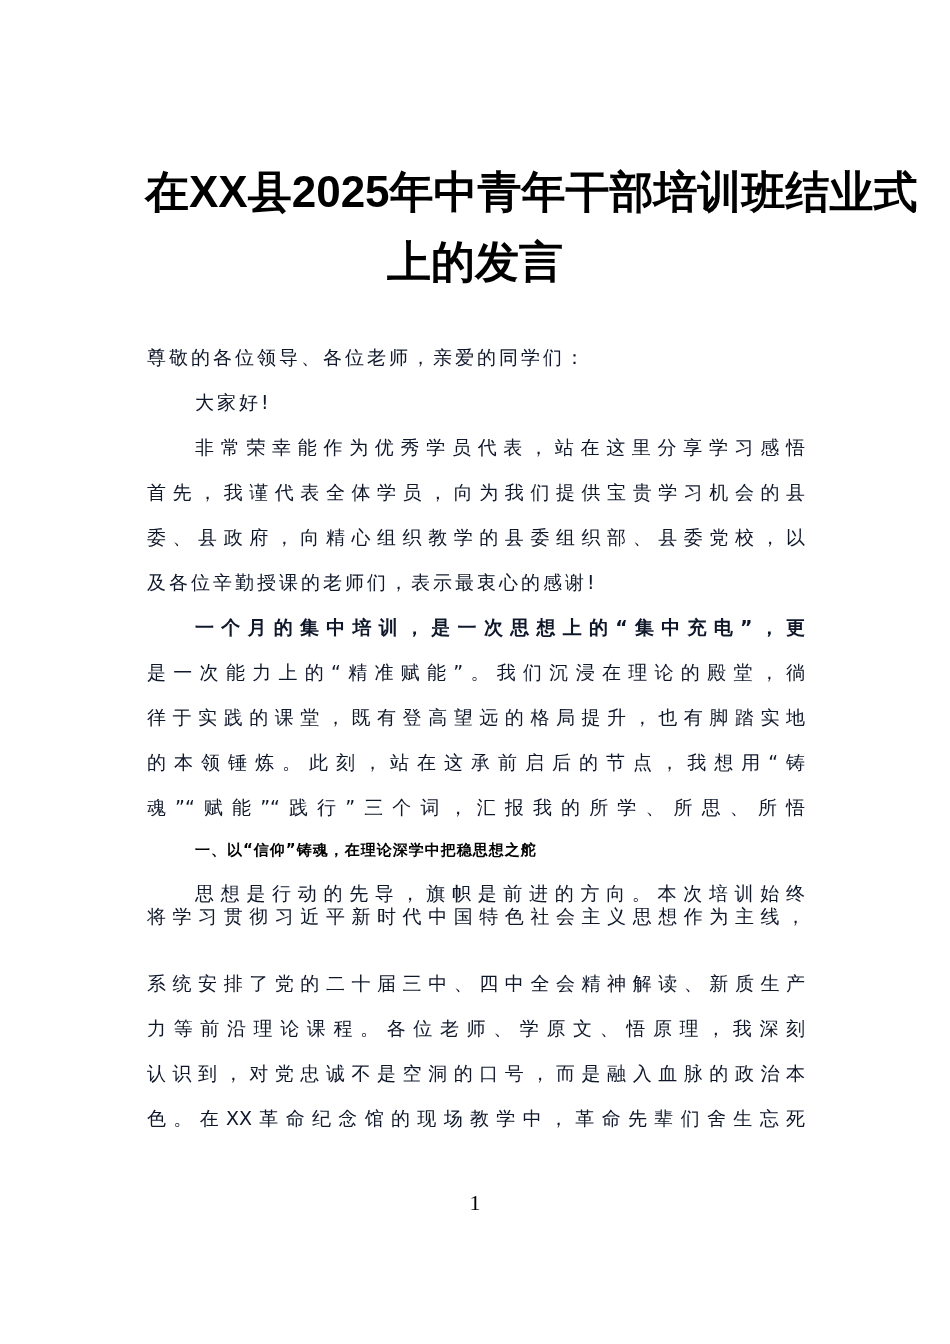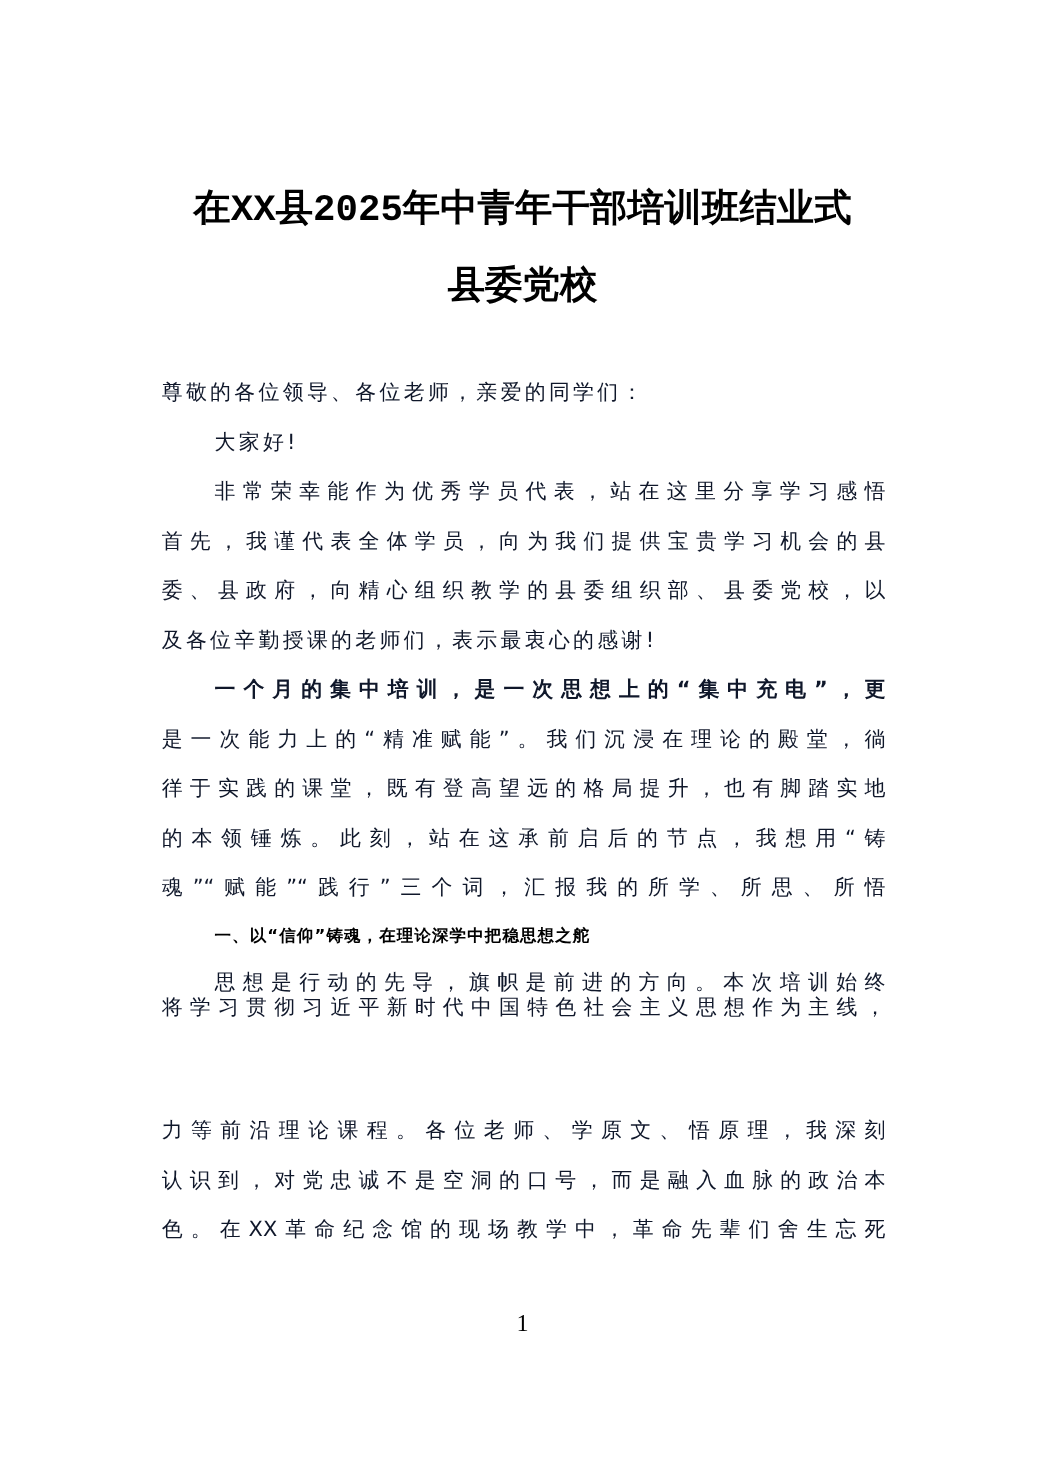--- a/index.html
+++ b/index.html
@@ -21,23 +21,23 @@
       top: 0;
       width: 950px;
       height: 1344px;
       background: #ffffff;
     }
     .title-line {
       position: absolute;
       left: 145px;
       width: 660px;
       text-align: center;
-      font-family: Liberation Mono, monospace;
+      font-family: Liberation Sans, sans-serif;
       font-weight: bold;
-      font-size: 34px;
+      font-size: 44px;
       line-height: 40px;
       white-space: nowrap;
       letter-spacing: 0px;
     }
     .line {
       position: absolute;
       left: 147px;
       width: 658px;
       font-size: 19px;
       line-height: 30px;
@@ -80,39 +80,40 @@
       font-size: 22px;
       line-height: 26px;
     }
   </style>
 </head>
 <body>
 
 <div class="page">
 
   <div class="title-line" style="top:172px;">在XX县2025年中青年干部培训班结业式</div>
-  <div class="title-line" style="top:242px;">县委党校</div>
+  <div class="title-line" style="top:242px;">上的发言</div>
 
   <div class="line noj" style="top:342px;">尊敬的各位领导、各位老师，亲爱的同学们：</div>
   <div class="line noj indent" style="top:387px;">大家好!</div>
 
   <div class="line indent" style="top:432px;">非常荣幸能作为优秀学员代表，站在这里分享学习感悟</div>
   <div class="line" style="top:477px;">首先，我谨代表全体学员，向为我们提供宝贵学习机会的县</div>
   <div class="line" style="top:522px;">委、县政府，向精心组织教学的县委组织部、县委党校，以</div>
   <div class="line noj" style="top:567px;">及各位辛勤授课的老师们，表示最衷心的感谢!</div>
 
   <div class="line indent" style="top:612px;font-weight:bold;">一个月的集中培训，是一次思想上的“集中充电”，更</div>
   <div class="line" style="top:657px;">是一次能力上的“精准赋能”。我们沉浸在理论的殿堂，徜</div>
   <div class="line" style="top:702px;">徉于实践的课堂，既有登高望远的格局提升，也有脚踏实地</div>
   <div class="line" style="top:747px;">的本领锤炼。此刻，站在这承前启后的节点，我想用“铸</div>
   <div class="line" style="top:792px;">魂”“赋能”“践行”三个词，汇报我的所学、所思、所悟</div>
 
   <div class="heading" style="top:835px;">一、以“信仰”铸魂，在理论深学中把稳思想之舵</div>
 
   <div class="line indent" style="top:878px;">思想是行动的先导，旗帜是前进的方向。本次培训始终</div>
   <div class="line" style="top:901px;">将学习贯彻习近平新时代中国特色社会主义思想作为主线，</div>
+  <div class="line" style="top:968px;">系统安排了党的二十届三中、四中全会精神解读、新质生产</div>
   <div class="line" style="top:1013px;">力等前沿理论课程。各位老师、学原文、悟原理，我深刻</div>
   <div class="line" style="top:1058px;">认识到，对党忠诚不是空洞的口号，而是融入血脉的政治本</div>
   <div class="line" style="top:1103px;">色。在XX革命纪念馆的现场教学中，革命先辈们舍生忘死</div>
 
   <div class="page-number">1</div>
 
 </div>
 
 </body></html>

